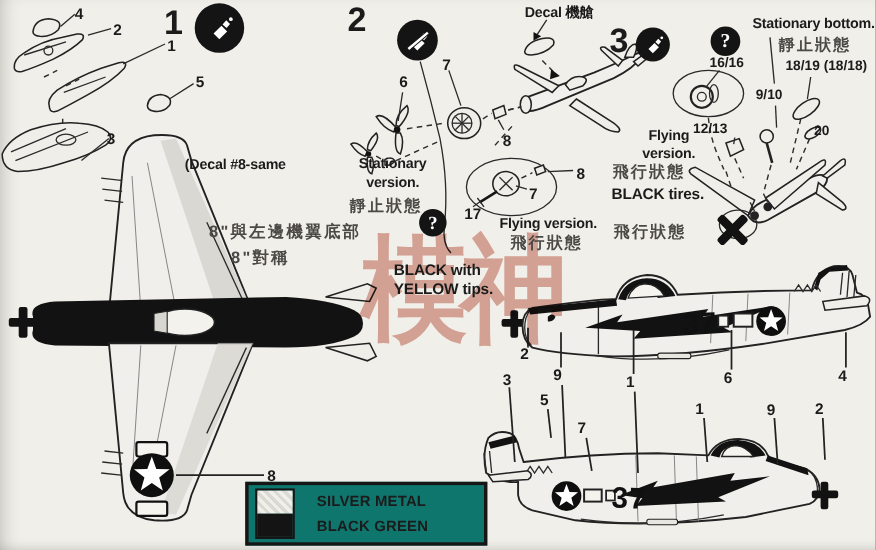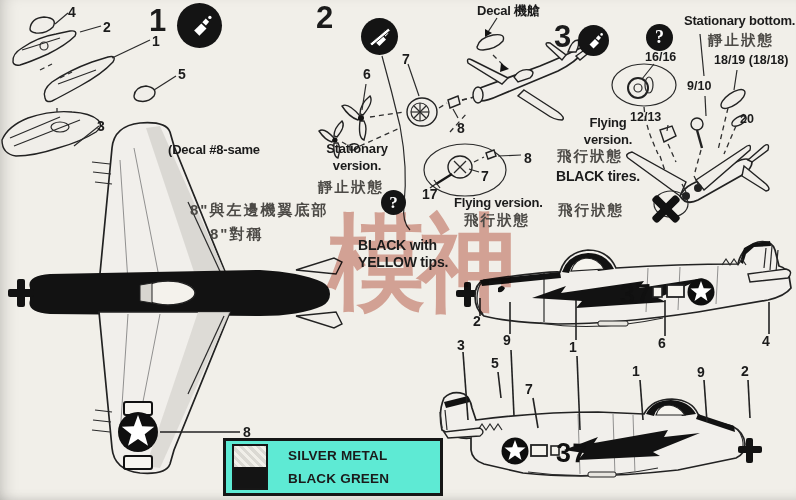--- a/index.html
+++ b/index.html
@@ -11,21 +11,21 @@
   .en{font-weight:bold;font-size:13px;line-height:17px;letter-spacing:-.2px;z-index:6;}
   .zh{font-weight:bold;font-size:14.5px;color:#4c4a46;letter-spacing:2px;z-index:6;}
   .callout{font-weight:bold;font-size:14px;z-index:6;}
   .small-callout{font-weight:bold;font-size:12.5px;z-index:6;}
   .step-num{font-weight:bold;font-size:31px;line-height:30px;z-index:6;}
   .icon-circle{border-radius:50%;background:#141414;display:flex;align-items:center;justify-content:center;z-index:6;}
   .q-glyph{color:#fff;font-weight:bold;font-family:"Liberation Serif","DejaVu Serif",serif;}
   .plane-num{font-weight:bold;font-size:27px;letter-spacing:1px;color:#101010;z-index:6;}
   .watermark{z-index:5;font-weight:bold;font-size:97px;letter-spacing:-6px;color:#c2604c;opacity:.52;
              mix-blend-mode:multiply;transform:scaleY(1.08);line-height:1;}
-  .legend-box{display:flex;align-items:center;border:3px solid #161616;background:#5eead4;
+  .legend-box{display:flex;align-items:center;border:3px solid #161616;background:#0f766e;
               box-sizing:border-box;padding:5px 6px;z-index:7;}
   .legend-swatch{width:36px;height:46px;border:2px solid #161616;box-sizing:border-box;display:flex;flex-direction:column;}
   .sw-top{flex:1;background:repeating-linear-gradient(45deg,#dbd9d3 0 3px,#f1efe9 3px 6px);}
   .sw-bot{flex:1;background:#141414;}
   .legend-labels{display:flex;flex-direction:column;justify-content:space-around;height:46px;margin-left:20px;}
   .legend-label{font-weight:bold;font-size:13.5px;letter-spacing:.2px;}
   .ln{stroke:#222;stroke-width:1.6;}
   .thin{stroke:#2a2a2a;stroke-width:1.2;fill:none;}
   .dash{stroke:#2e2e2e;stroke-width:1.3;fill:none;stroke-dasharray:5 4;}
   .outl{stroke:#222;stroke-width:1.7;fill:#f1efeb;}

